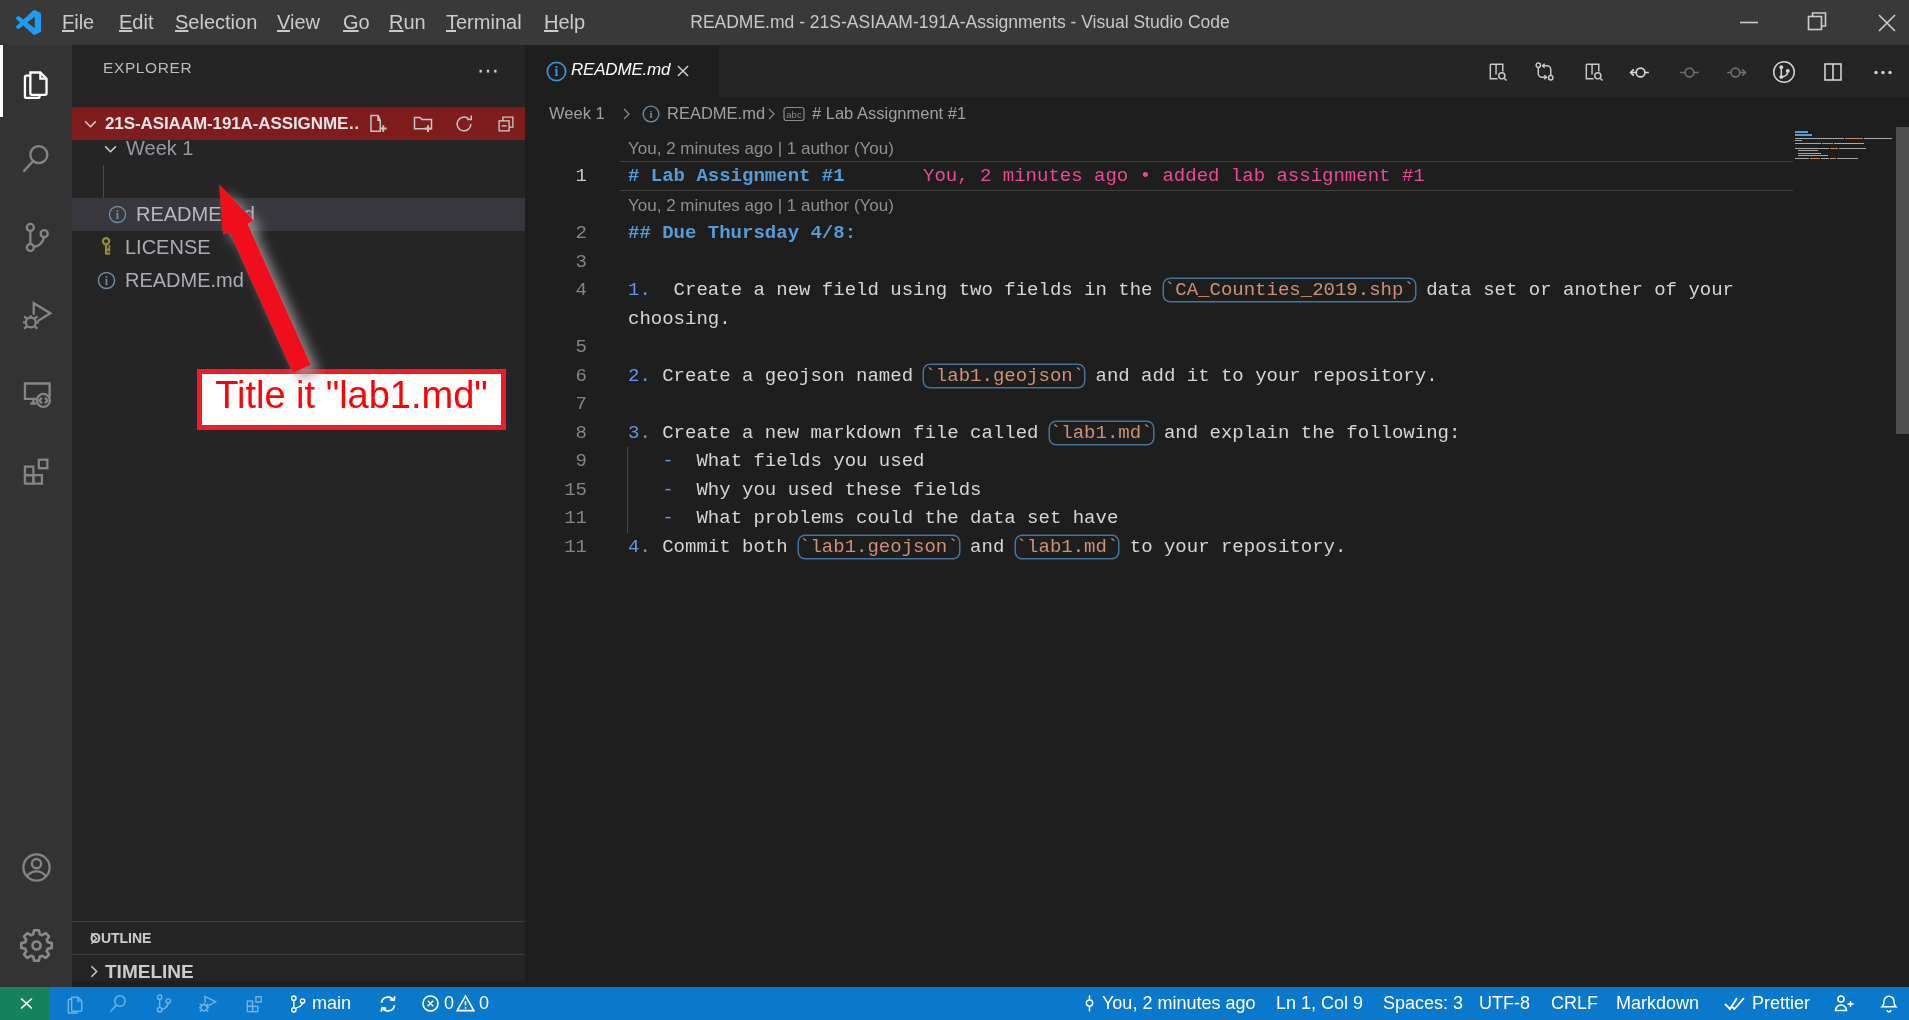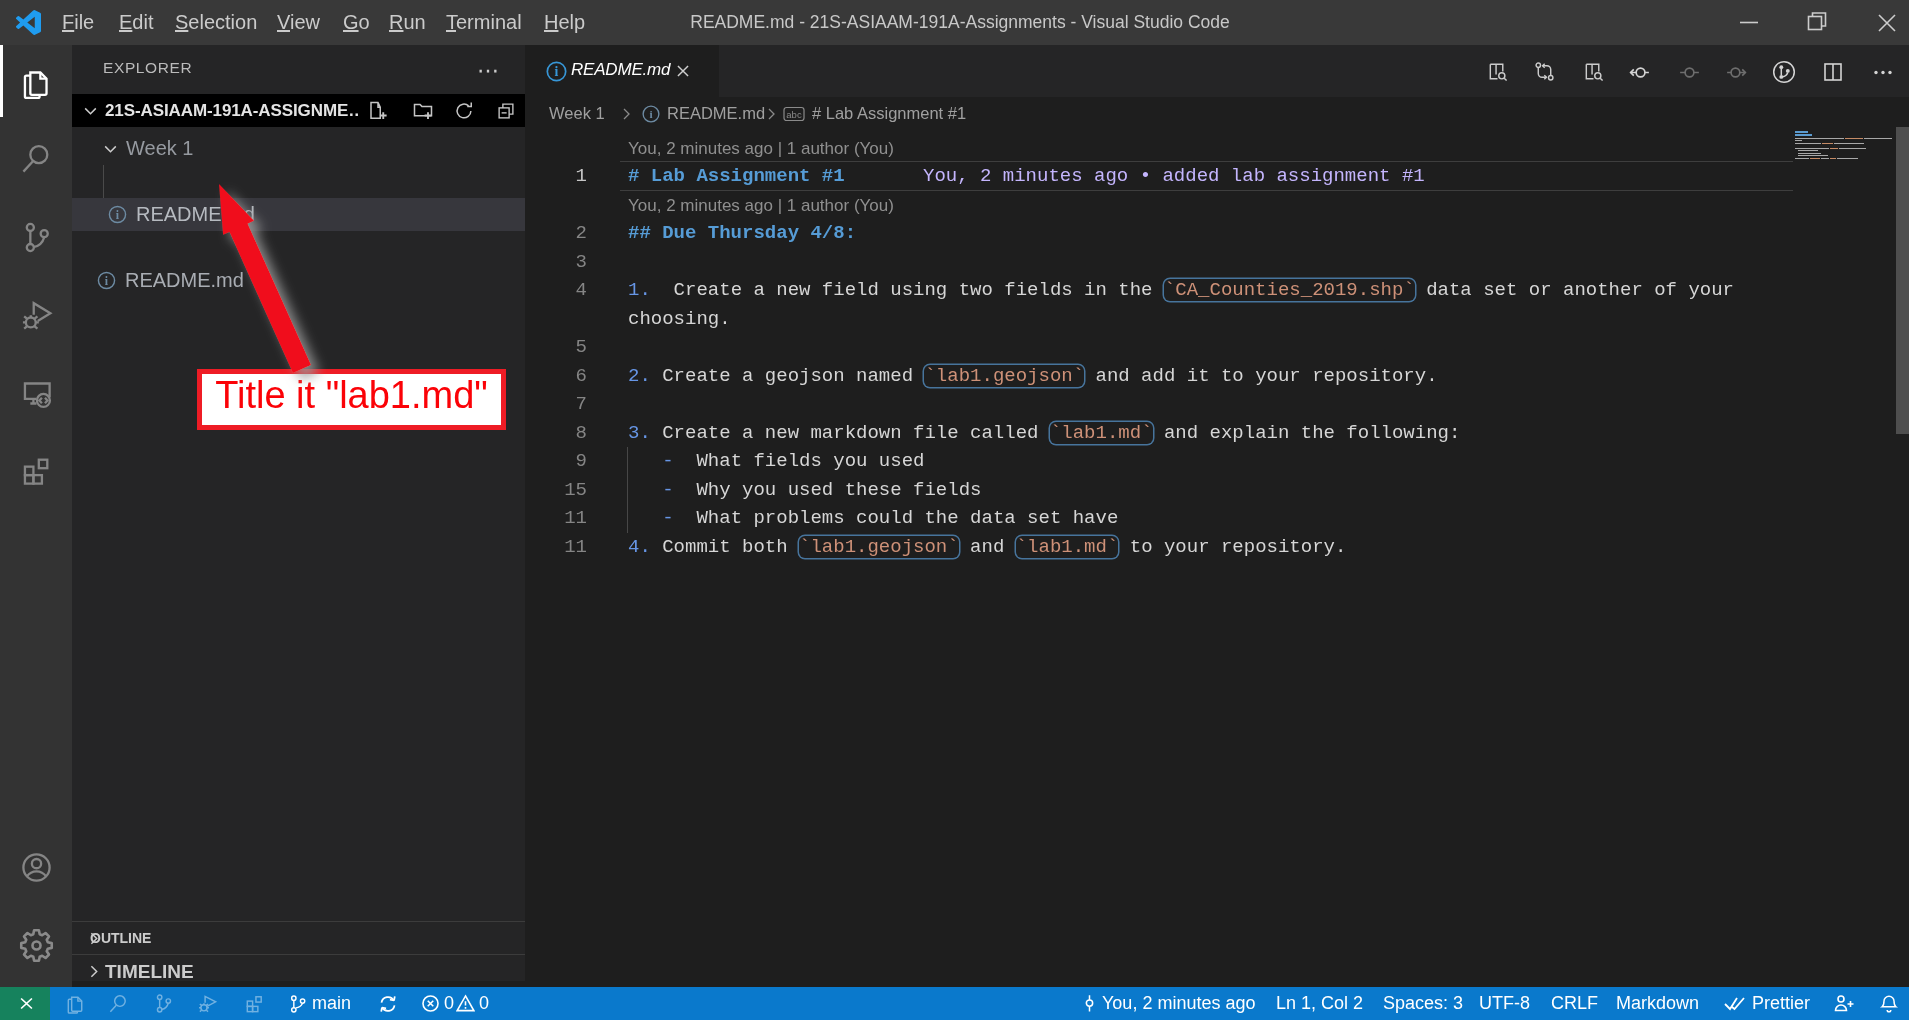--- a/index.html
+++ b/index.html
@@ -116,21 +116,21 @@
   <svg class="abs" style="left:18px;top:882px" width="37" height="37" viewBox="0 0 24 24">
     <path fill="none" stroke="#8a8a8a" stroke-width="1.7" stroke-linejoin="round" d="M9.91 4.69 L10.44 2.12 L13.56 2.12 L14.09 4.69 L15.68 5.35 L17.88 3.91 L20.09 6.12 L18.65 8.32 L19.31 9.91 L21.88 10.44 L21.88 13.56 L19.31 14.09 L18.65 15.68 L20.09 17.88 L17.88 20.09 L15.68 18.65 L14.09 19.31 L13.56 21.88 L10.44 21.88 L9.91 19.31 L8.32 18.65 L6.12 20.09 L3.91 17.88 L5.35 15.68 L4.69 14.09 L2.12 13.56 L2.12 10.44 L4.69 9.91 L5.35 8.32 L3.91 6.12 L6.12 3.91 L8.32 5.35 Z"></path>
     <circle cx="12" cy="12" r="2.6" fill="none" stroke="#8a8a8a" stroke-width="1.7"></circle>
   </svg>
 </div>
 <div class="abs" id="sidebar">
 
   <div class="abs" style="left:31px;top:14px;font-size:15.5px;color:#bbbbbb;letter-spacing:0.6px">EXPLORER</div>
   <div class="abs" style="left:405px;top:13px;font-size:22px;color:#cccccc;letter-spacing:2px">⋯</div>
 
-  <div class="treerow" style="top:49px;background:#000000">
+  <div class="treerow" style="top:62px;background:#7f1d1d">
     <svg class="abs" style="left:10px;top:8px" width="17" height="17" viewBox="0 0 16 16">
         <path d="M3 6 l5 5 5-5" fill="none" stroke="#cccccc" stroke-width="1.4"></path>
       </svg>
     <span class="abs" style="left:33px;top:0;width:254px;overflow:hidden;white-space:nowrap;font-weight:bold;font-size:17px;letter-spacing:-0.1px;color:#e4e4e4">21S-ASIAAM-191A-ASSIGNME…</span>
 
     <svg class="abs" style="left:295px;top:7px" width="20" height="20" viewBox="0 0 16 16">
         <g fill="none" stroke="#c5c5c5" stroke-width="1.2">
           <path d="M8.8 1.2 H3.2 V13.8 H10.6 V5 L8.8 1.2 Z M8.8 1.2 V5 H10.6"></path>
           <path d="M10.3 11.6 H15.7 M13 8.9 V14.3" stroke-width="1.5"></path>
         </g>
@@ -172,20 +172,30 @@
   <div class="treerow" style="top:153px;background:#37373d">
     <svg class="abs" style="left:36px;top:7px" width="19" height="19" viewBox="0 0 16 16">
       <g fill="none" stroke="#6d8ba3" stroke-width="1.2">
           <circle cx="8" cy="8" r="6.8"></circle>
         </g>
       <text x="8" y="11.6" font-size="10" font-weight="bold" fill="#6d8ba3" text-anchor="middle" font-family="Liberation Serif,serif">i</text>
     </svg>
     <span class="abs" style="left:64px;color:#b6bac0">README.md</span>
   </div>
 
+  <div class="treerow" style="top:186px">
+    <svg class="abs" style="left:26px;top:5px" width="19" height="21" viewBox="0 0 16 17">
+      <g fill="none" stroke="#968e33" stroke-width="1.9">
+        <circle cx="6.8" cy="4.0" r="2.6"></circle>
+        <path d="M6.8 6.6 V15.3 M6.8 14.5 H10.2 M6.8 11.2 H9.4"></path>
+        <path d="M9.6 7.2 V12.8" stroke-width="1.4"></path>
+      </g>
+    </svg>
+    <span class="abs" style="left:53px;color:#a9adb3">LICENSE</span>
+  </div>
 
   <div class="treerow" style="top:219px">
     <svg class="abs" style="left:25px;top:7px" width="19" height="19" viewBox="0 0 16 16">
       <g fill="none" stroke="#6d8ba3" stroke-width="1.2">
           <circle cx="8" cy="8" r="6.8"></circle>
         </g>
       <text x="8" y="11.6" font-size="10" font-weight="bold" fill="#6d8ba3" text-anchor="middle" font-family="Liberation Serif,serif">i</text>
     </svg>
     <span class="abs" style="left:53px;color:#a9adb3">README.md</span>
   </div>
@@ -319,21 +329,21 @@
   <div class="abs" style="left:287px;top:7px"># Lab Assignment #1</div>
 </div>
 <div class="abs" id="editor">
 
   <div class="abs" style="left:95px;top:31px;width:1173px;height:1px;background:#3e3e3e"></div>
   <div class="abs" style="left:95px;top:60px;width:1173px;height:1px;background:#3e3e3e"></div>
 
   <div class="abs" style="left:102px;top:317px;width:1px;height:86px;background:#474747"></div>
   <div class="codelens" style="top:4px">You, 2 minutes ago | 1 author (You)</div>
   <div class="ln" style="top:32px;color:#c6c6c6">1</div>
-  <div class="row" style="top:32px"><span class="blue"># Lab Assignment #1</span><span class="abs" style="left:295px;color:#c4b5fd">You, 2 minutes ago • added lab assignment #1</span></div>
+  <div class="row" style="top:32px"><span class="blue"># Lab Assignment #1</span><span class="abs" style="left:295px;color:#ec4899">You, 2 minutes ago • added lab assignment #1</span></div>
   <div class="codelens" style="top:61px">You, 2 minutes ago | 1 author (You)</div>
   <div class="ln" style="top:89px">2</div>
   <div class="row" style="top:89px"><span class="blue">## Due Thursday 4/8:</span></div>
   <div class="ln" style="top:118px">3</div>
   <div class="ln" style="top:146px">4</div>
   <div class="row" style="top:146px"><span class="lblue">1.</span>  Create a new field using two fields in the <span class="code">`CA_Counties_2019.shp`</span> data set or another of your</div>
   <div class="row" style="top:175px">choosing.</div>
   <div class="ln" style="top:203px">5</div>
   <div class="ln" style="top:232px">6</div>
   <div class="row" style="top:232px"><span class="lblue">2.</span> Create a geojson named <span class="code">`lab1.geojson`</span> and add it to your repository.</div>
@@ -453,21 +463,21 @@
   </svg>
   <div class="abs" style="left:479px;top:6px">0</div>
   
   <svg class="abs" style="left:1080px;top:7px" width="19" height="19" viewBox="0 0 24 24">
     <g fill="none" stroke="#ffffff" stroke-width="1.9">
         <circle cx="12" cy="11.5" r="4"></circle>
         <path d="M12 1.5 V7.5 M12 15.5 V22"></path>
       </g>
   </svg>
   <div class="abs" style="left:1102px;top:6px">You, 2 minutes ago</div>
-  <div class="abs" style="left:1276px;top:6px">Ln 1, Col 2</div>
+  <div class="abs" style="left:1276px;top:6px">Ln 1, Col 9</div>
   <div class="abs" style="left:1383px;top:6px">Spaces: 3</div>
   <div class="abs" style="left:1479px;top:6px">UTF-8</div>
   <div class="abs" style="left:1551px;top:6px">CRLF</div>
   <div class="abs" style="left:1616px;top:6px">Markdown</div>
   <svg class="abs" style="left:1723px;top:8px" width="24" height="18" viewBox="0 0 24 18">
     <path d="M2 9 L7 14 L14 3 M9 12 L11.5 14 L21 3" fill="none" stroke="#ffffff" stroke-width="1.8"></path>
   </svg>
   <div class="abs" style="left:1752px;top:6px">Prettier</div>
   <svg class="abs" style="left:1832px;top:6px" width="24" height="22" viewBox="0 0 24 22">
     <g fill="none" stroke="#ffffff" stroke-width="1.6">

